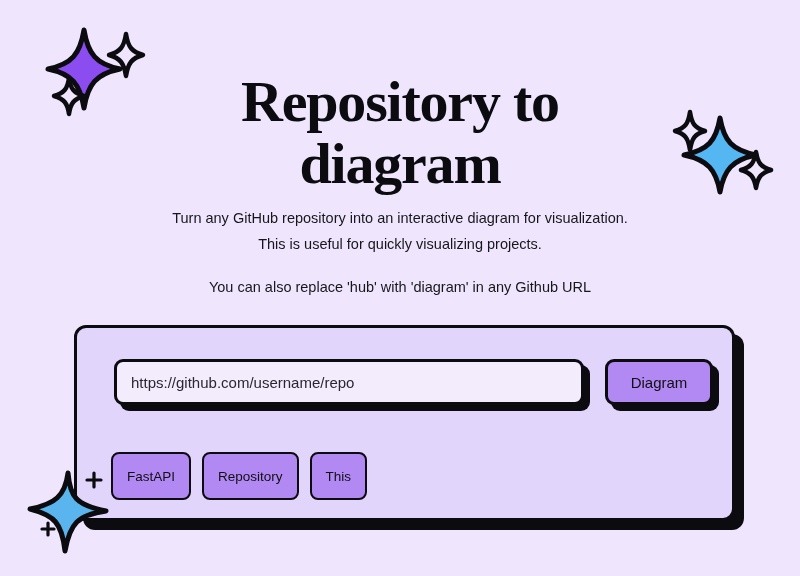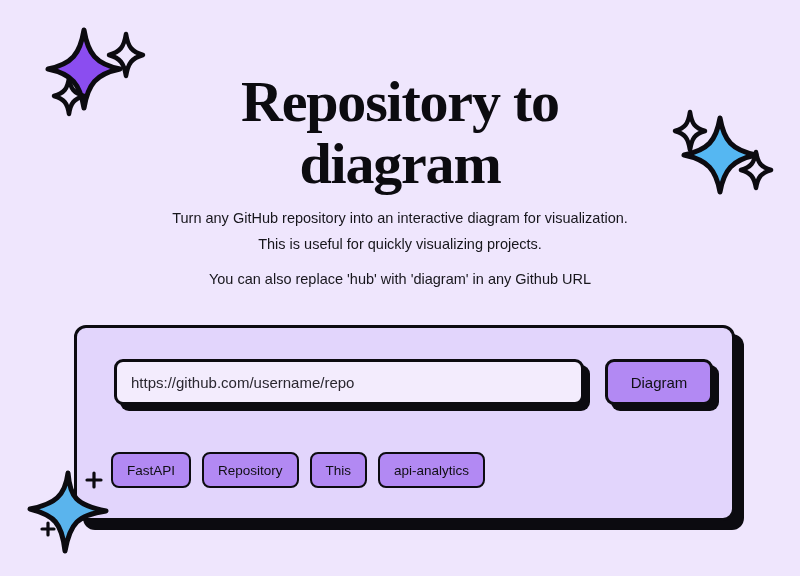--- a/index.html
+++ b/index.html
@@ -50,21 +50,21 @@
     position: absolute;
     left: 0;
     top: 205px;
     width: 800px;
     text-align: center;
     color: #17161c;
     font-size: 14.5px;
     line-height: 26px;
   }
   .subtitle .line-gap {
-    margin-top: 9px;
+    margin-top: 17px;
   }
 
   
   .card-wrap {
     position: absolute;
     left: 74px;
     top: 325px;
     width: 661px;
     height: 196px;
   }
@@ -129,21 +129,21 @@
     color: #18171d;
   }
   .chips {
     position: absolute;
     left: 34px;
     top: 124px;
     display: flex;
     gap: 11px;
   }
   .chip {
-    height: 36px;
+    height: 48px;
     box-sizing: border-box;
     background: #b289f3;
     border: 2.5px solid #0c0b10;
     border-radius: 8px;
     padding: 0 14px;
     font-family: "Liberation Sans", sans-serif;
     font-size: 13.5px;
     color: #100f14;
     cursor: pointer;
     display: inline-flex;
@@ -198,19 +198,18 @@
       <div class="input-row">
         <input class="url-input" type="text" placeholder="https://github.com/username/repo" style="">
         <button class="diagram-btn">Diagram</button>
       </div>
 
 
       <div class="chips">
         <button class="chip">FastAPI</button>
         <button class="chip">Repository</button>
         <button class="chip">This</button>
-        <button class="chip">api-analytics</button>
       </div>
 
     </div>
   </div>
 
 </div>
 
 </body></html>

